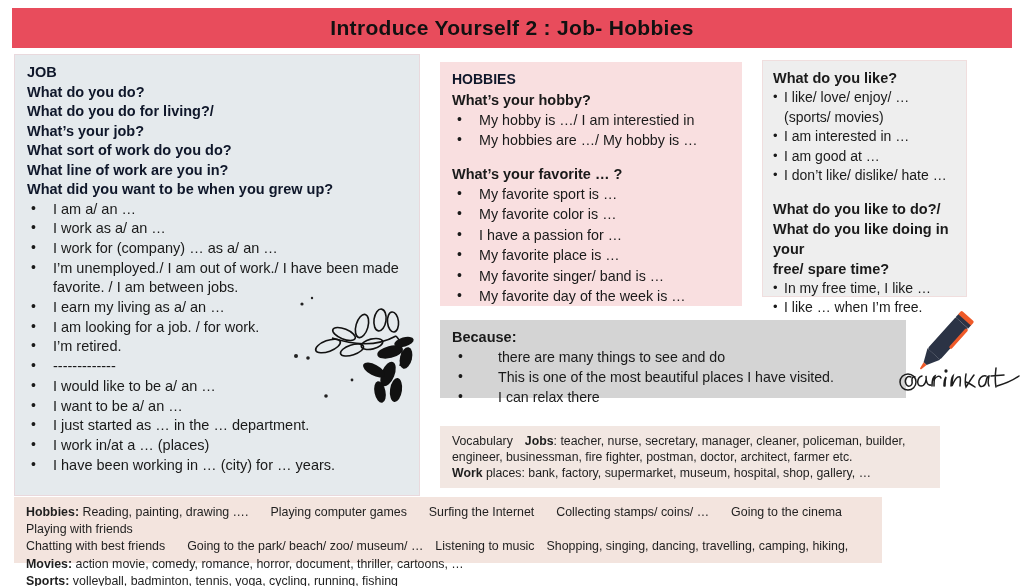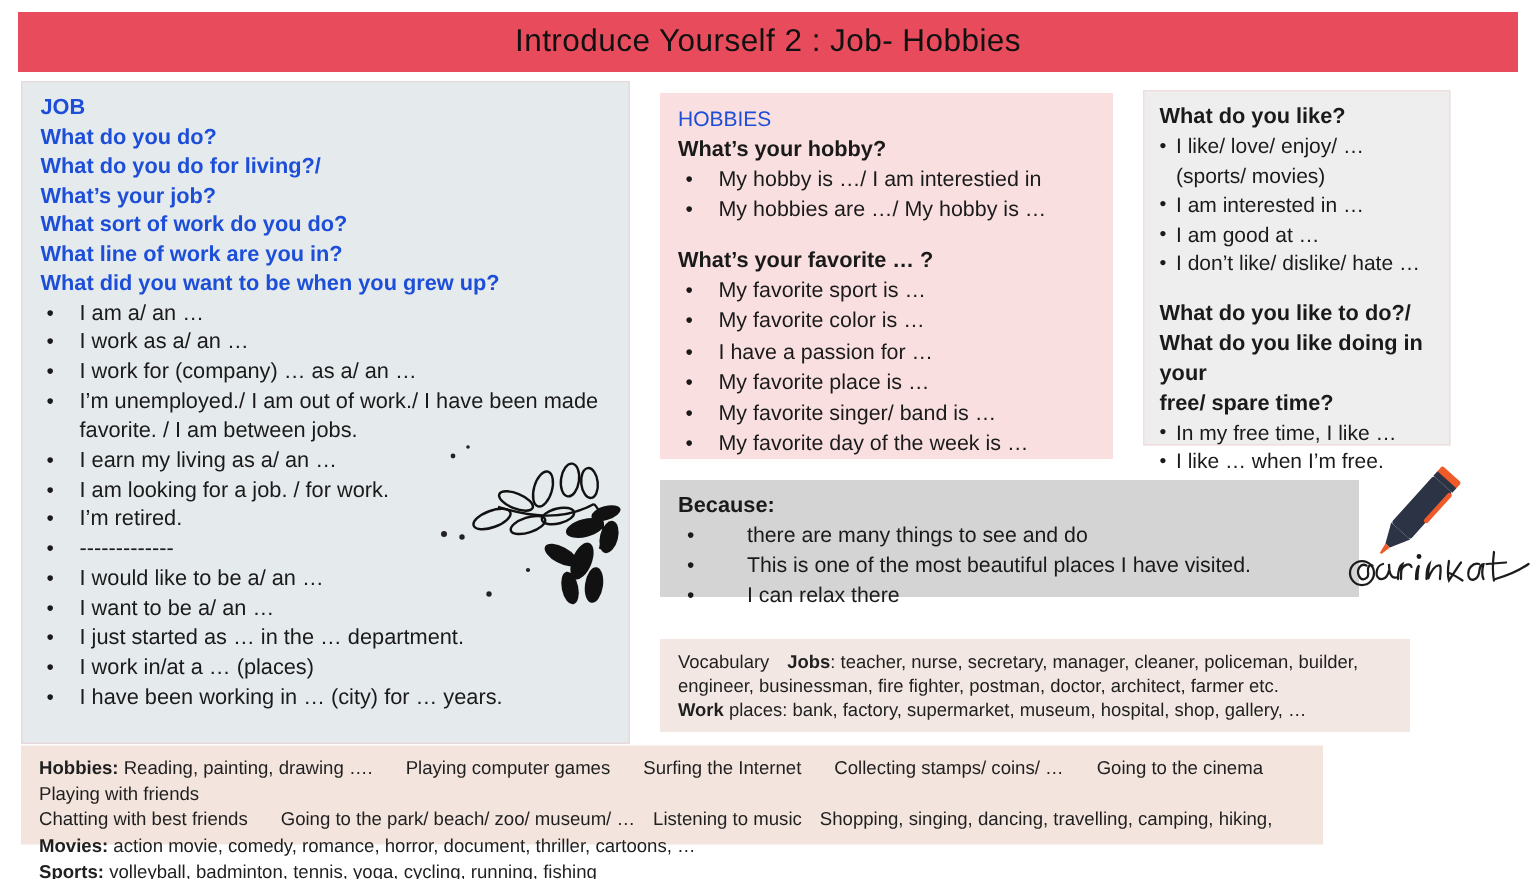--- a/index.html
+++ b/index.html
@@ -22,21 +22,21 @@
     top: 8px;
     width: 1000px;
     height: 40px;
     background: #e84c5c;
     display: flex;
     align-items: center;
     justify-content: center;
   }
   .title-text {
     font-size: 21px;
-    font-weight: normal;
+    font-weight: bold;
     color: #111111;
     letter-spacing: 0.3px;
     white-space: nowrap;
   }
 
   
   .box { position: absolute; box-sizing: border-box; }
 
   .job-box {
     left: 14px;
@@ -87,26 +87,26 @@
     width: 868px;
     height: 66px;
     background: #f3e4de;
     box-sizing: border-box;
     padding: 7px 10px 4px 12px;
   }
 
   
   .hd {
     font-weight: bold;
-    color: #1d4ed8;
+    color: #0f172a;
     font-size: 14.5px;
     line-height: 19.5px;
     white-space: nowrap;
   }
-  .hd.plain { font-weight: normal; font-size: 14px; }
+  .hd.plain { font-weight: bold; font-size: 14px; }
   .sec-title {
     font-weight: bold;
     font-size: 14.5px;
     color: #1a1a1a;
     line-height: 20px;
   }
 
   ul.blist {
     list-style: none;
     margin: 0;

